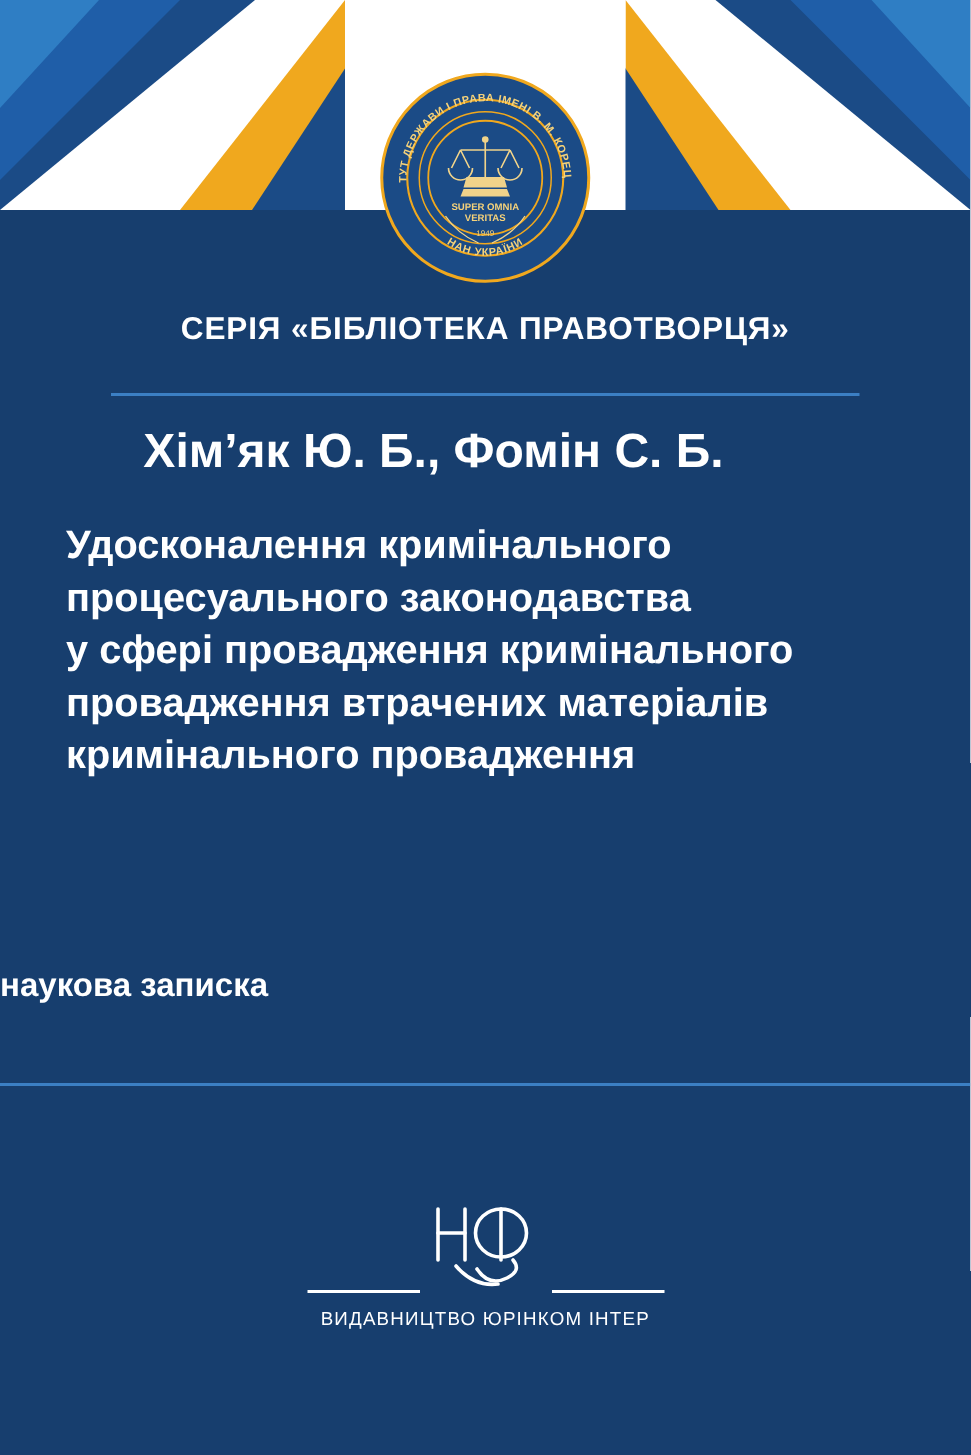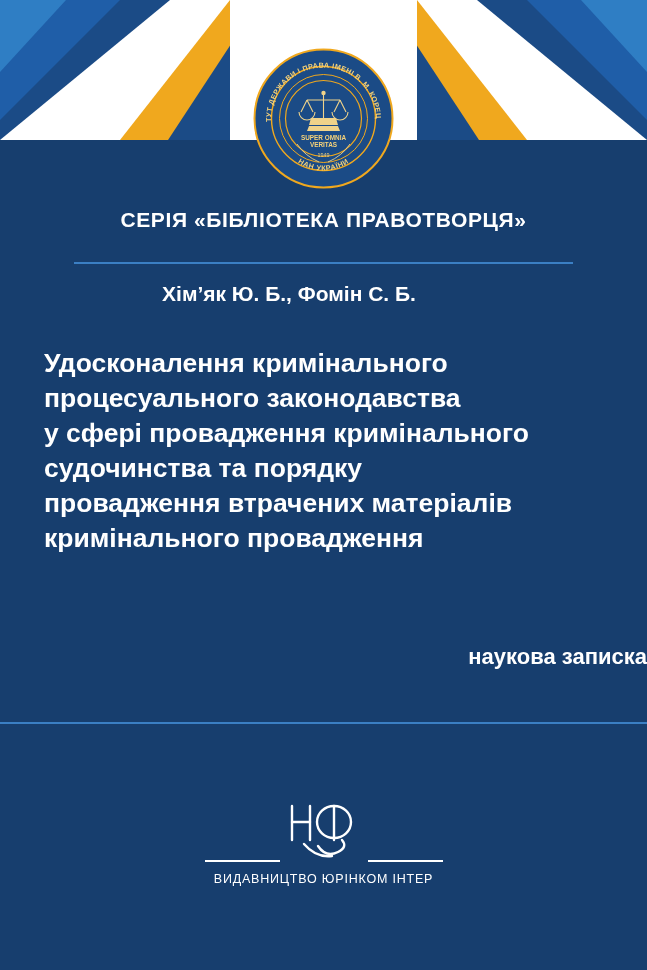--- a/index.html
+++ b/index.html
@@ -141,40 +141,40 @@
     height: 2px;
     background: #3b7fc4;
   }
   .authors {
     position: absolute;
     left: 0;
     top: 282px;
     width: 578px;
     text-align: center;
     color: #ffffff;
-    font-size: 21px;
+    font-size: 32px;
     font-weight: bold;
   }
   .title {
     position: absolute;
     left: 44px;
     top: 346px;
     width: 559px;
     color: #ffffff;
     font-size: 26.5px;
     font-weight: bold;
     line-height: 35px;
   }
   .title .ln { display: block; }
   .subtitle {
     position: absolute;
     left: 0;
     top: 644px;
     width: 647px;
-    text-align: right;
+    text-align: left;
     color: #ffffff;
     font-size: 22px;
     font-weight: bold;
   }
   .rule-full {
     position: absolute;
     left: 0;
     top: 722px;
     width: 647px;
     height: 2px;
@@ -290,21 +290,20 @@
 
     <div class="series">СЕРІЯ «БІБЛІОТЕКА ПРАВОТВОРЦЯ»</div>
     <div class="rule-short"></div>
 
     <div class="authors">Хім’як Ю. Б., Фомін С. Б.</div>
 
     <div class="title">
       <span class="ln">Удосконалення кримінального</span>
       <span class="ln">процесуального законодавства</span>
       <span class="ln">у сфері провадження кримінального</span>
-      <span class="ln">судочинства та порядку</span>
       <span class="ln">провадження втрачених матеріалів</span>
       <span class="ln">кримінального провадження</span>
     </div>
 
     <div class="subtitle">наукова записка</div>
 
     <div class="rule-full"></div>
 
     <div class="pub-logo">
       <svg viewBox="0 0 84 64" width="84" height="64" xmlns="http://www.w3.org/2000/svg">

